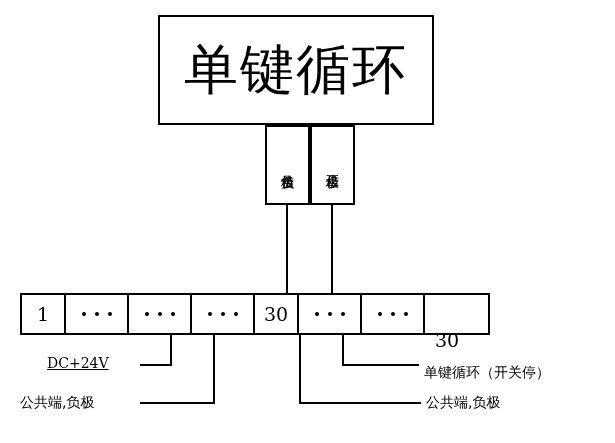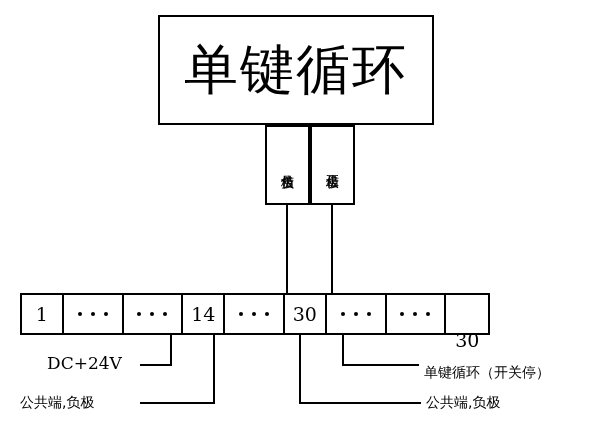--- a/index.html
+++ b/index.html
@@ -59,21 +59,21 @@
   
   .hline{position:absolute;height:0;border-top:2px solid #000;}
   .vline{position:absolute;width:0;border-left:2px solid #000;}
 
   
   .lbl{
     position:absolute;white-space:nowrap;
     font-family:"DejaVu Sans","Liberation Sans",sans-serif;
     font-size:14px;line-height:16px;
   }
-  .lbl.serif{font-family:"DejaVu Serif","Liberation Serif",serif;font-size:17px;}
+  .lbl.serif{font-family:"DejaVu Serif","Liberation Serif",serif;font-size:14px;text-decoration:underline;}
 </style>
 </head>
 <body>
 
 <div id="stage">
 
   <div class="title-box">
     <span class="title-text">单键循环</span>
   </div>
 
@@ -97,23 +97,20 @@
           <i class="dot"></i>
           <i class="dot"></i>
       </span>
     </div>
     <div class="cell dots">
       <span class="dotrow">
         <i class="dot"></i>
           <i class="dot"></i>
           <i class="dot"></i>
       </span>
-    </div>
-    <div class="cell num">
-      <span>14</span>
     </div>
     <div class="cell dots">
       <span class="dotrow">
         <i class="dot"></i>
           <i class="dot"></i>
           <i class="dot"></i>
       </span>
     </div>
     <div class="cell num">
       <span>30</span>

